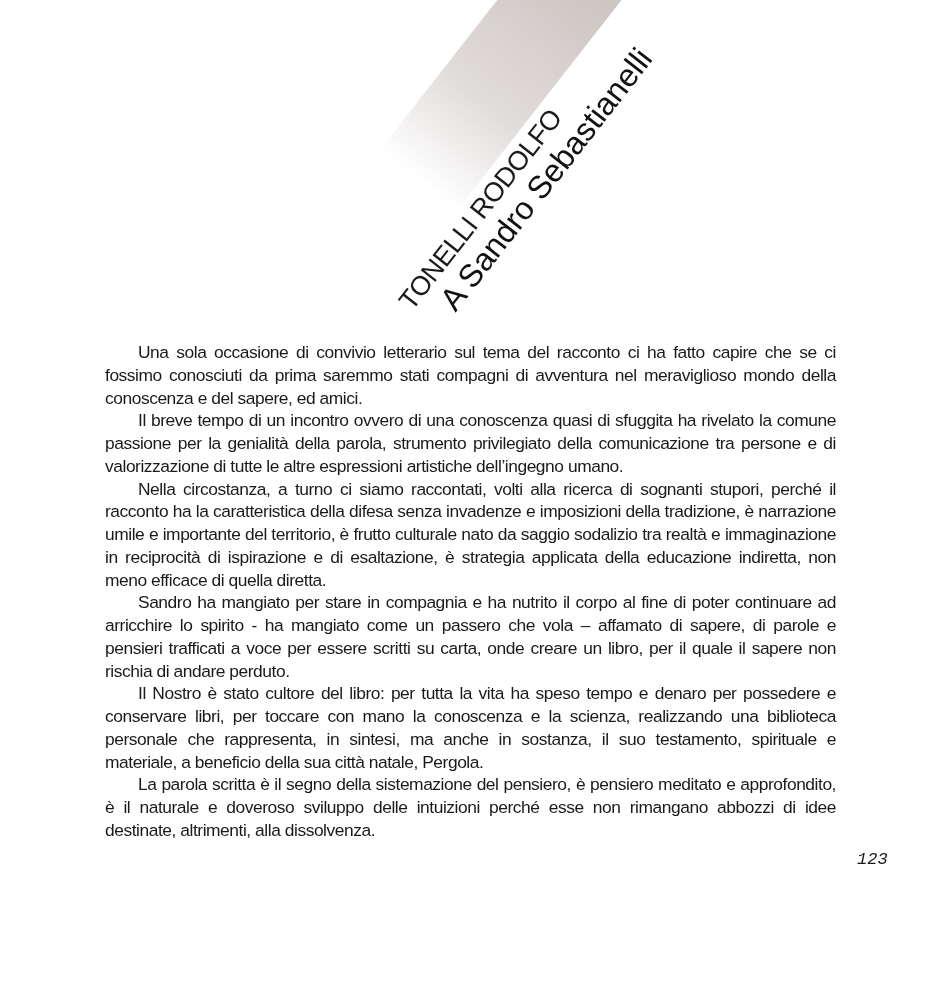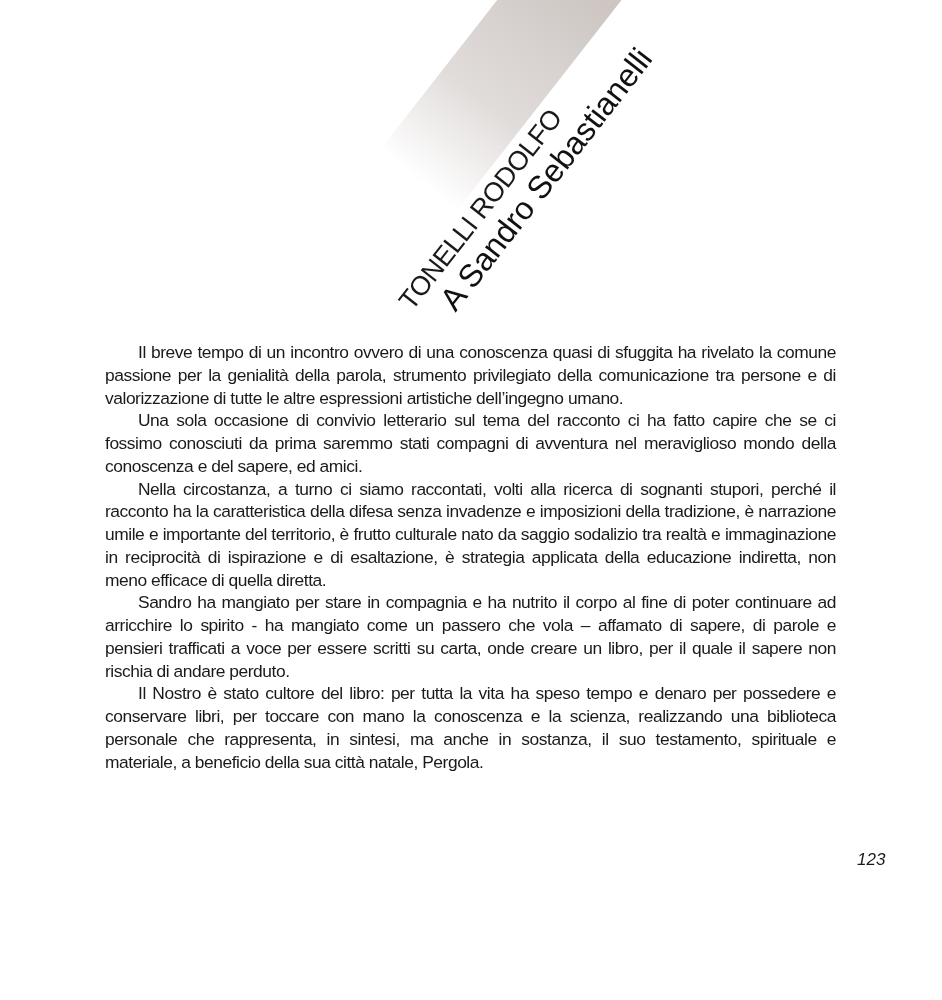--- a/index.html
+++ b/index.html
@@ -15,35 +15,36 @@
     white-space:nowrap;
   }
   .author { font-size:27px; font-weight:normal; letter-spacing:-0.5px; line-height:30px; color:#1a1a1a; }
   .dedication { font-size:32px; line-height:36px; margin-left:26px; color:#111; }
   .text-block {
     position:absolute; left:105px; top:341px; width:731px;
     font-size:17.4px; line-height:22.75px; text-align:justify; letter-spacing:-0.45px;
     font-stretch:condensed;
   }
   .text-block p { margin:0; text-indent:33px; }
-  .page-number { position:absolute; left:857px; top:850px; font-size:17px; font-style:italic; color:#1a1a1a; }
+  .page-number { position:absolute; left:857px; top:850px; font-size:17px; font-style:italic; color:#1a1a1a;font-family:Liberation Mono, monospace; }
 </style>
 </head>
 <body>
 
 <div class="band-wrap">
   <div class="band"></div>
 </div>
 
 <div class="title-block">
   <div class="author">TONELLI RODOLFO</div>
   <div class="dedication">A Sandro Sebastianelli</div>
 </div>
 
 <div class="text-block">
+  <p>Una sola occasione di convivio letterario sul tema del racconto ci ha fatto capire che se ci fossimo conosciuti da prima saremmo stati compagni di avventura nel meraviglioso mondo della conoscenza e del sapere, ed amici.</p>
   <p>Il breve tempo di un incontro ovvero di una conoscenza quasi di sfuggita ha rivelato la comune passione per la genialità della parola, strumento privilegiato della comunicazione tra persone e di valorizzazione di tutte le altre espressioni artistiche dell’ingegno umano.</p>
-  <p>Una sola occasione di convivio letterario sul tema del racconto ci ha fatto capire che se ci fossimo conosciuti da prima saremmo stati compagni di avventura nel meraviglioso mondo della conoscenza e del sapere, ed amici.</p>
   <p>Nella circostanza, a turno ci siamo raccontati, volti alla ricerca di sognanti stupori, perché il racconto ha la caratteristica della difesa senza invadenze e imposizioni della tradizione, è narrazione umile e importante del territorio, è frutto culturale nato da saggio sodalizio tra realtà e immaginazione in reciprocità di ispirazione e di esaltazione, è strategia applicata della educazione indiretta, non meno efficace di quella diretta.</p>
   <p>Sandro ha mangiato per stare in compagnia e ha nutrito il corpo al fine di poter continuare ad arricchire lo spirito - ha mangiato come un passero che vola – affamato di sapere, di parole e pensieri trafficati a voce per essere scritti su carta, onde creare un libro, per il quale il sapere non rischia di andare perduto.</p>
   <p>Il Nostro è stato cultore del libro: per tutta la vita ha speso tempo e denaro per possedere e conservare libri, per toccare con mano la conoscenza e la scienza, realizzando una biblioteca personale che rappresenta, in sintesi, ma anche in sostanza, il suo testamento, spirituale e materiale, a beneficio della sua città natale, Pergola.</p>
+  <p>La parola scritta è il segno della sistemazione del pensiero, è pensiero meditato e approfondito, è il naturale e doveroso sviluppo delle intuizioni perché esse non rimangano abbozzi di idee destinate, altrimenti, alla dissolvenza.</p>
 </div>
 
 <div class="page-number">123</div>
 
 </body></html>

